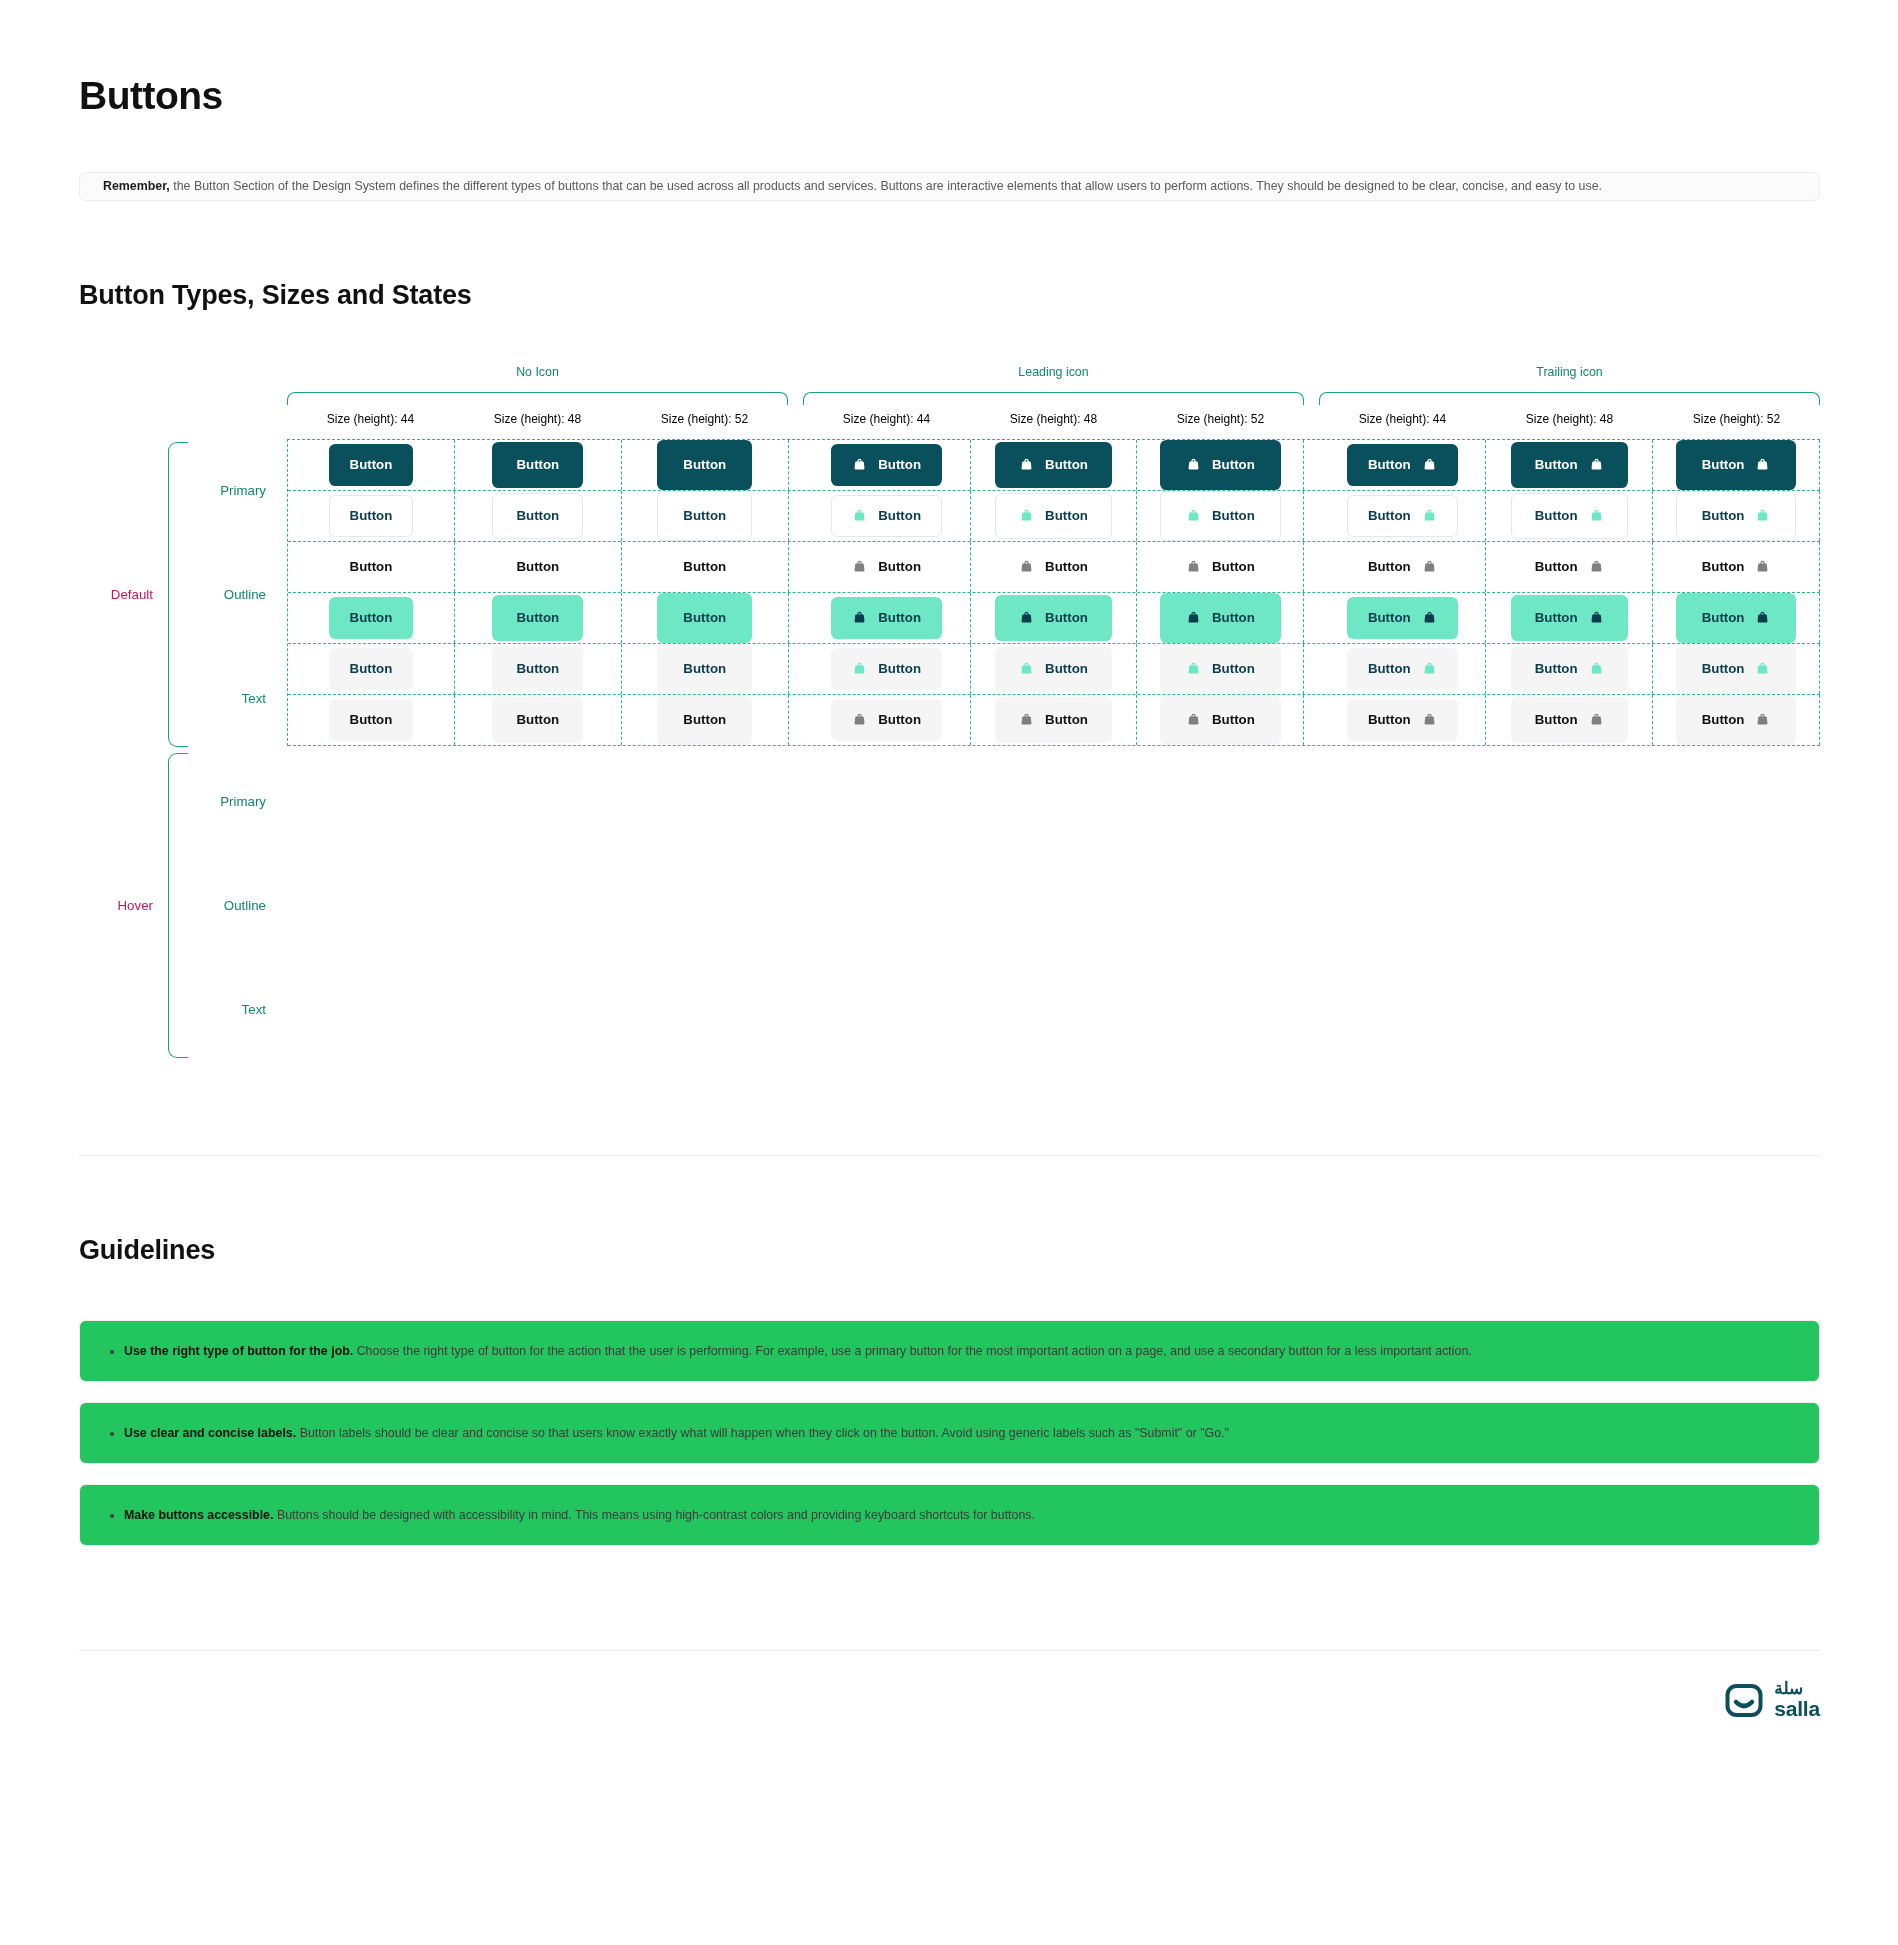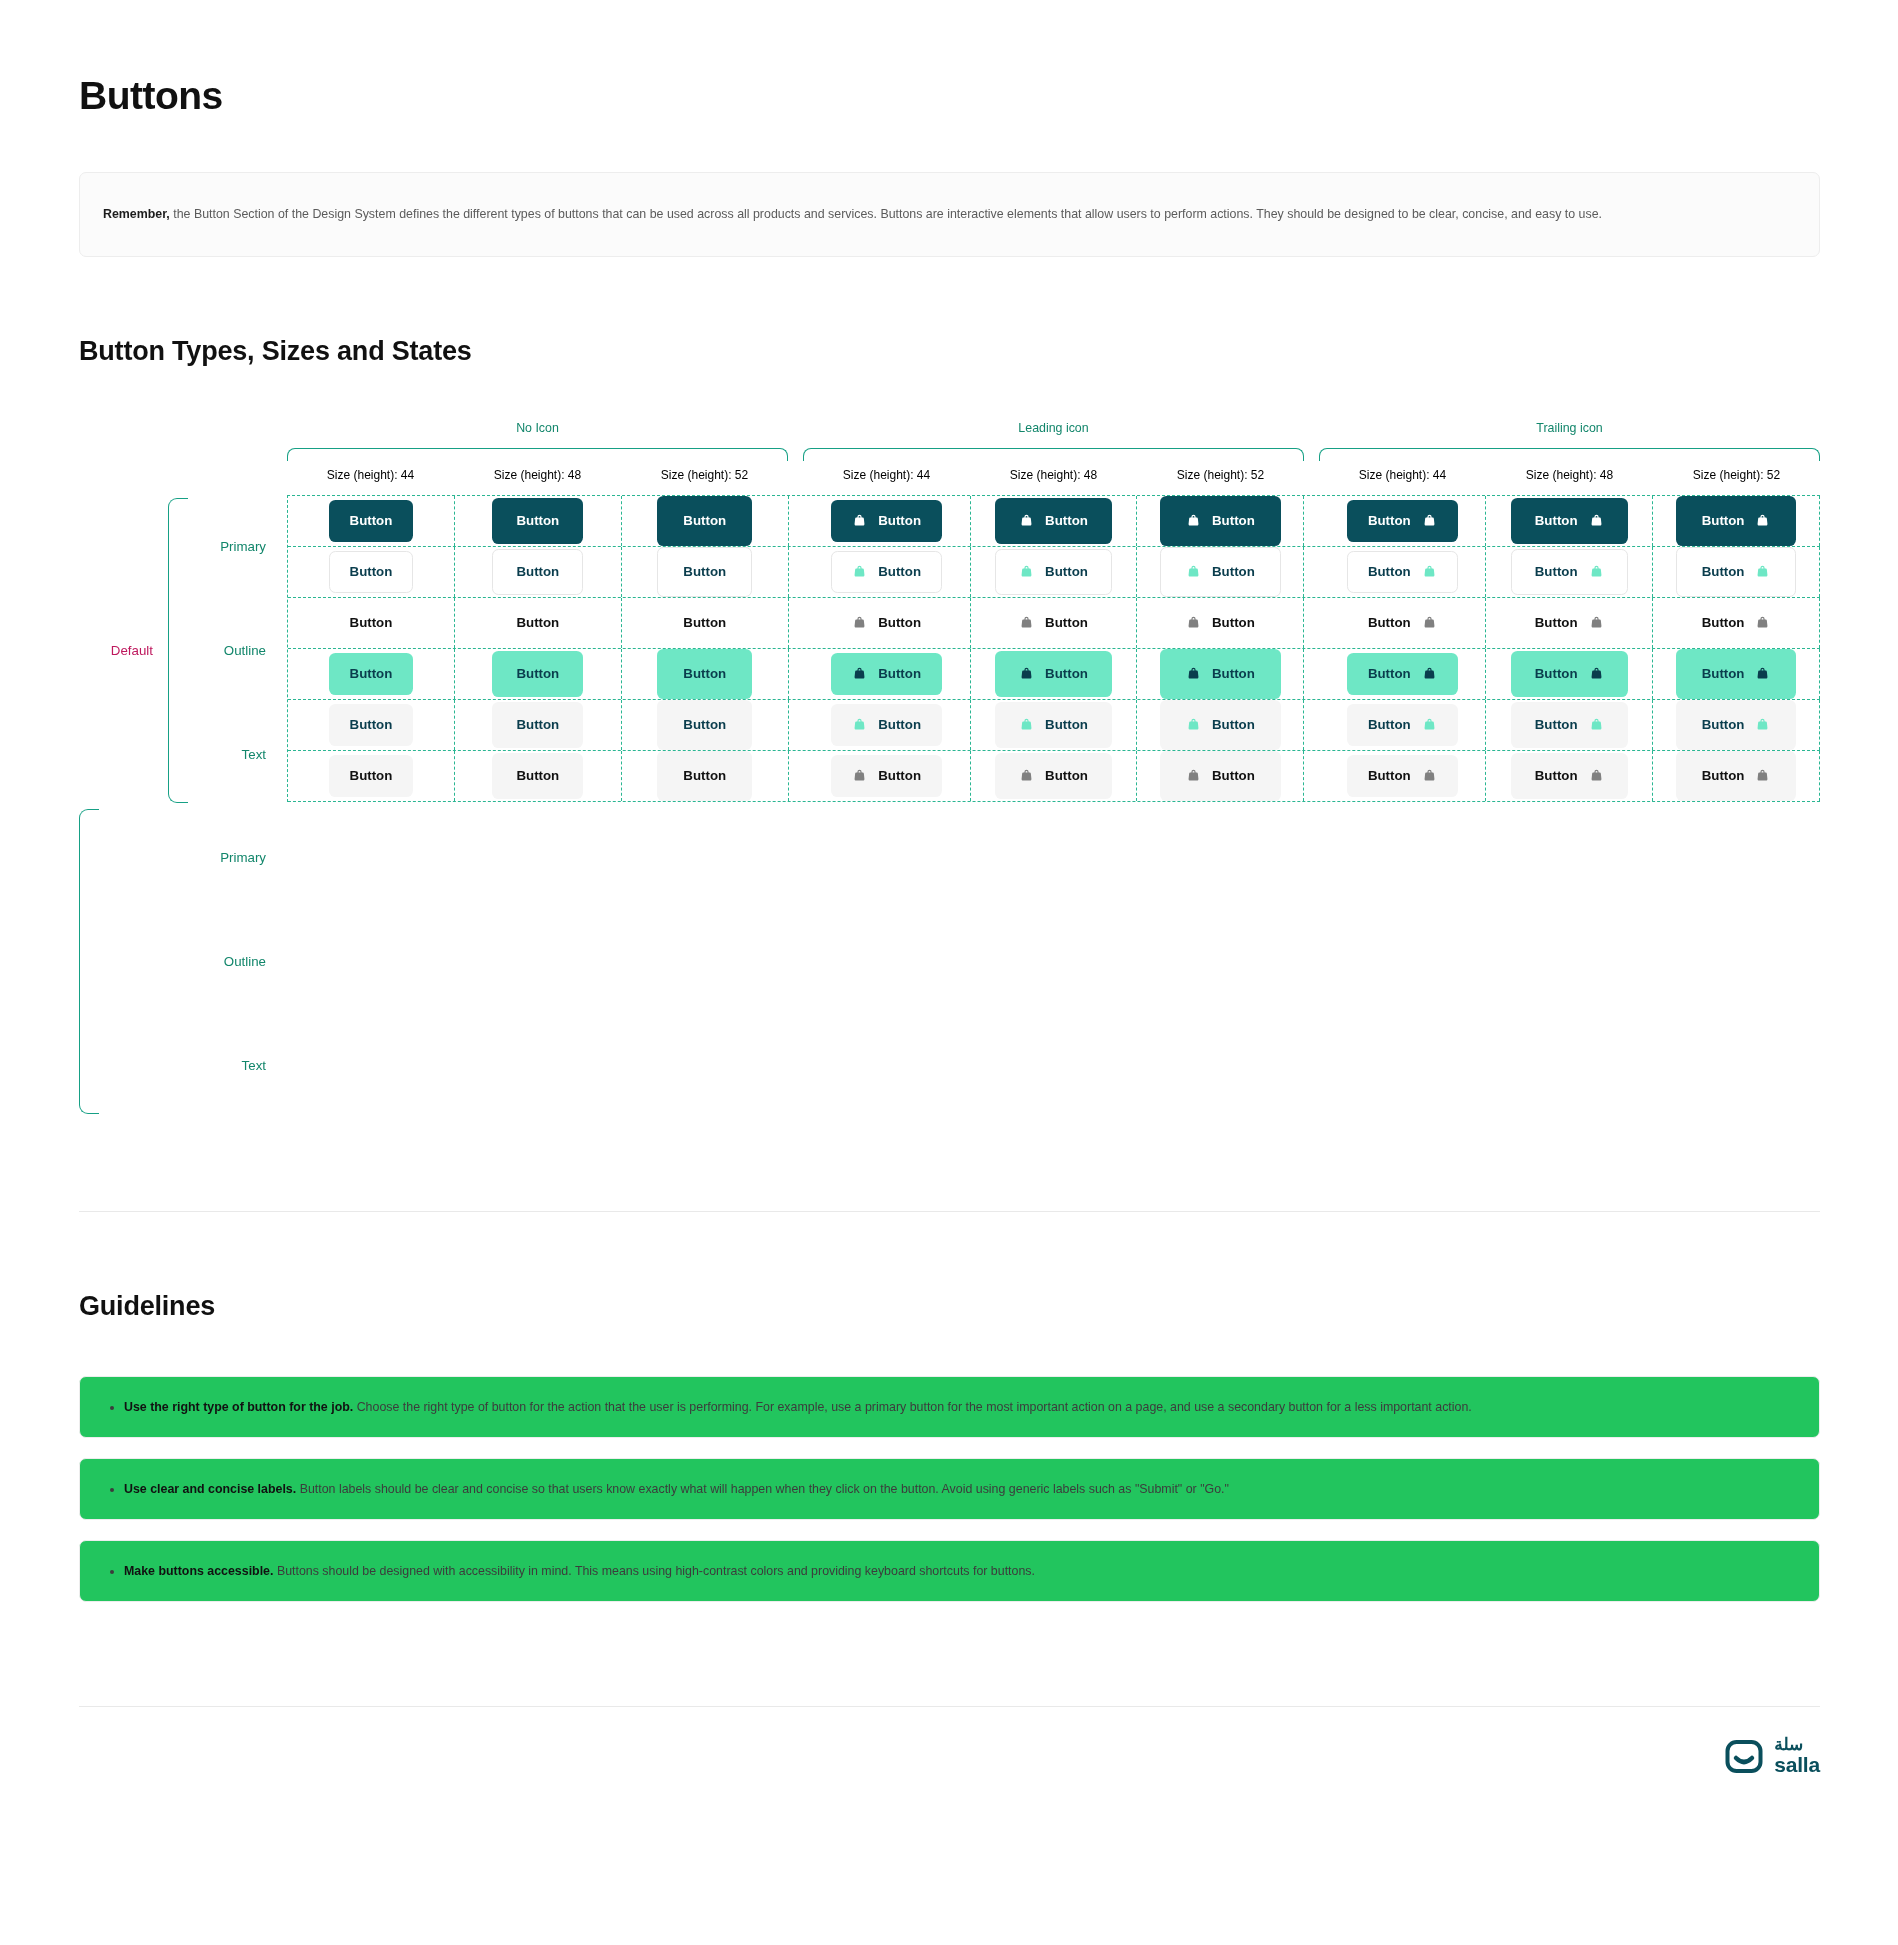--- a/index.html
+++ b/index.html
@@ -16,21 +16,21 @@
     color: #111111;
     letter-spacing: -0.5px;
     padding-top: 74px;
   }
 
   .remember-box {
     margin-top: 54px;
     background: #fbfbfb;
     border: 1px solid #ededed;
     border-radius: 7px;
-    padding: 32px 23px;
+    padding: 4px 23px;
   }
   .remember-text {
     font-size: 12.4px;
     line-height: 1.5;
     color: #5b5b5b;
   }
   .remember-text b { color: #1c1c1c; font-weight: 700; }
 
   .section-title {
     font-size: 27px;
@@ -245,20 +245,21 @@
         <div class="state-name">Default</div>
         <div class="state-bracket"></div>
         <div class="variant-names">
           <div class="variant-name rh-44">Primary</div>
           <div class="variant-name rh-44">Outline</div>
           <div class="variant-name rh-44">Text</div>
         </div>
       </div>
 
       <div class="state-block" style="height:311px;">
+        <div class="state-name">Hover</div>
         <div class="state-bracket"></div>
         <div class="variant-names">
           <div class="variant-name rh-44">Primary</div>
           <div class="variant-name rh-44">Outline</div>
           <div class="variant-name rh-44">Text</div>
         </div>
       </div>
 
     </div>
 

